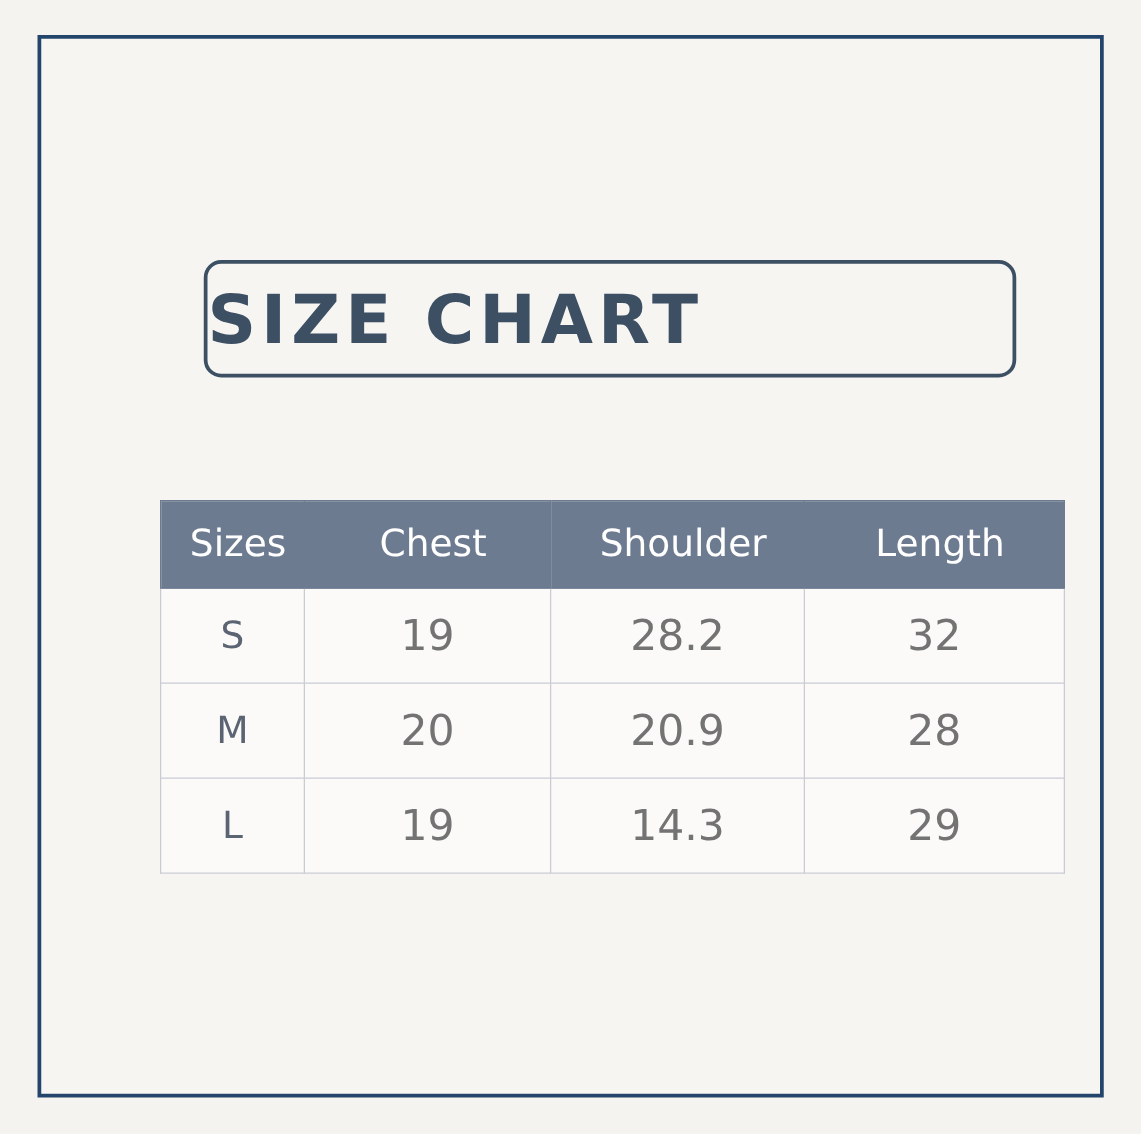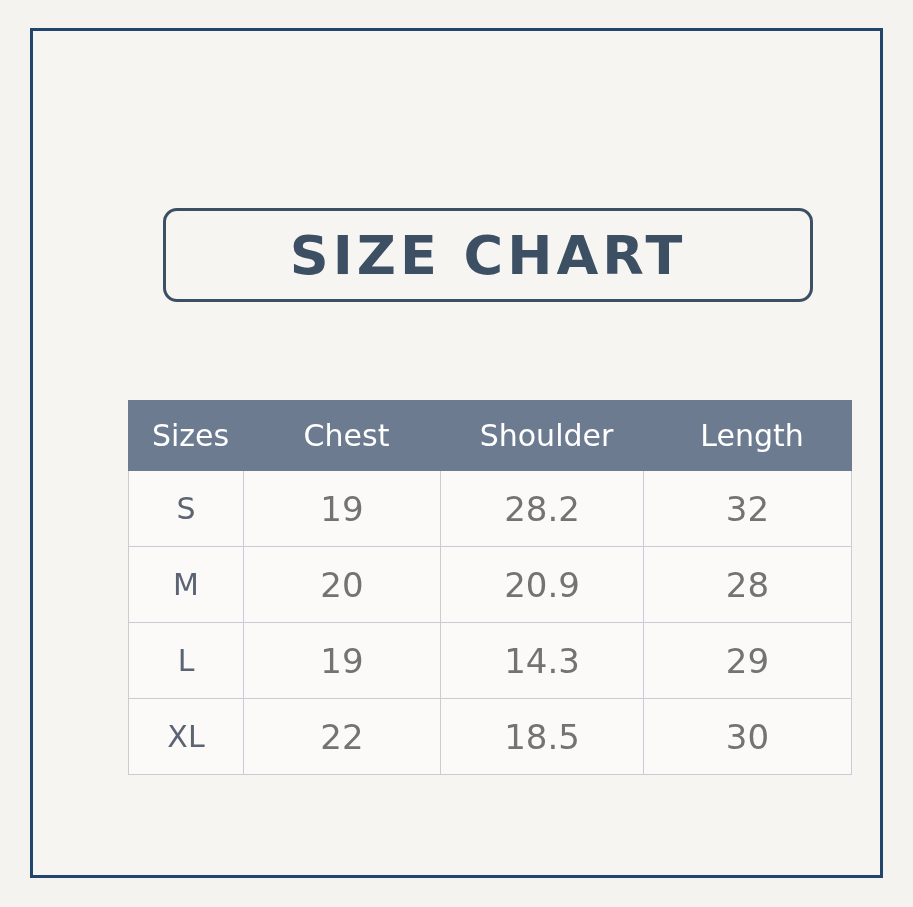--- a/index.html
+++ b/index.html
@@ -46,21 +46,20 @@
     position: absolute;
     left: 130px;
     top: 177px;
     width: 650px;
     height: 94px;
     border: 3px solid #3c4f63;
     border-radius: 14px;
     box-sizing: border-box;
     display: flex;
     align-items: center;
-    justify-content: center;
     background: transparent;
   }
   .title-text {
     font-family: "DejaVu Sans", sans-serif;
     font-size: 54px;
     font-weight: bold;
     letter-spacing: 4px;
     color: #3c4f63;
   }
   .table-wrap {
@@ -144,24 +143,18 @@
             <td>20</td>
             <td>20.9</td>
             <td>28</td>
           </tr>
           <tr>
             <td class="size-cell">L</td>
             <td>19</td>
             <td>14.3</td>
             <td>29</td>
           </tr>
-          <tr>
-            <td class="size-cell">XL</td>
-            <td>22</td>
-            <td>18.5</td>
-            <td>30</td>
-          </tr>
         </tbody>
       </table>
     </div>
 
   </div>
 </div>
 
 </body></html>

